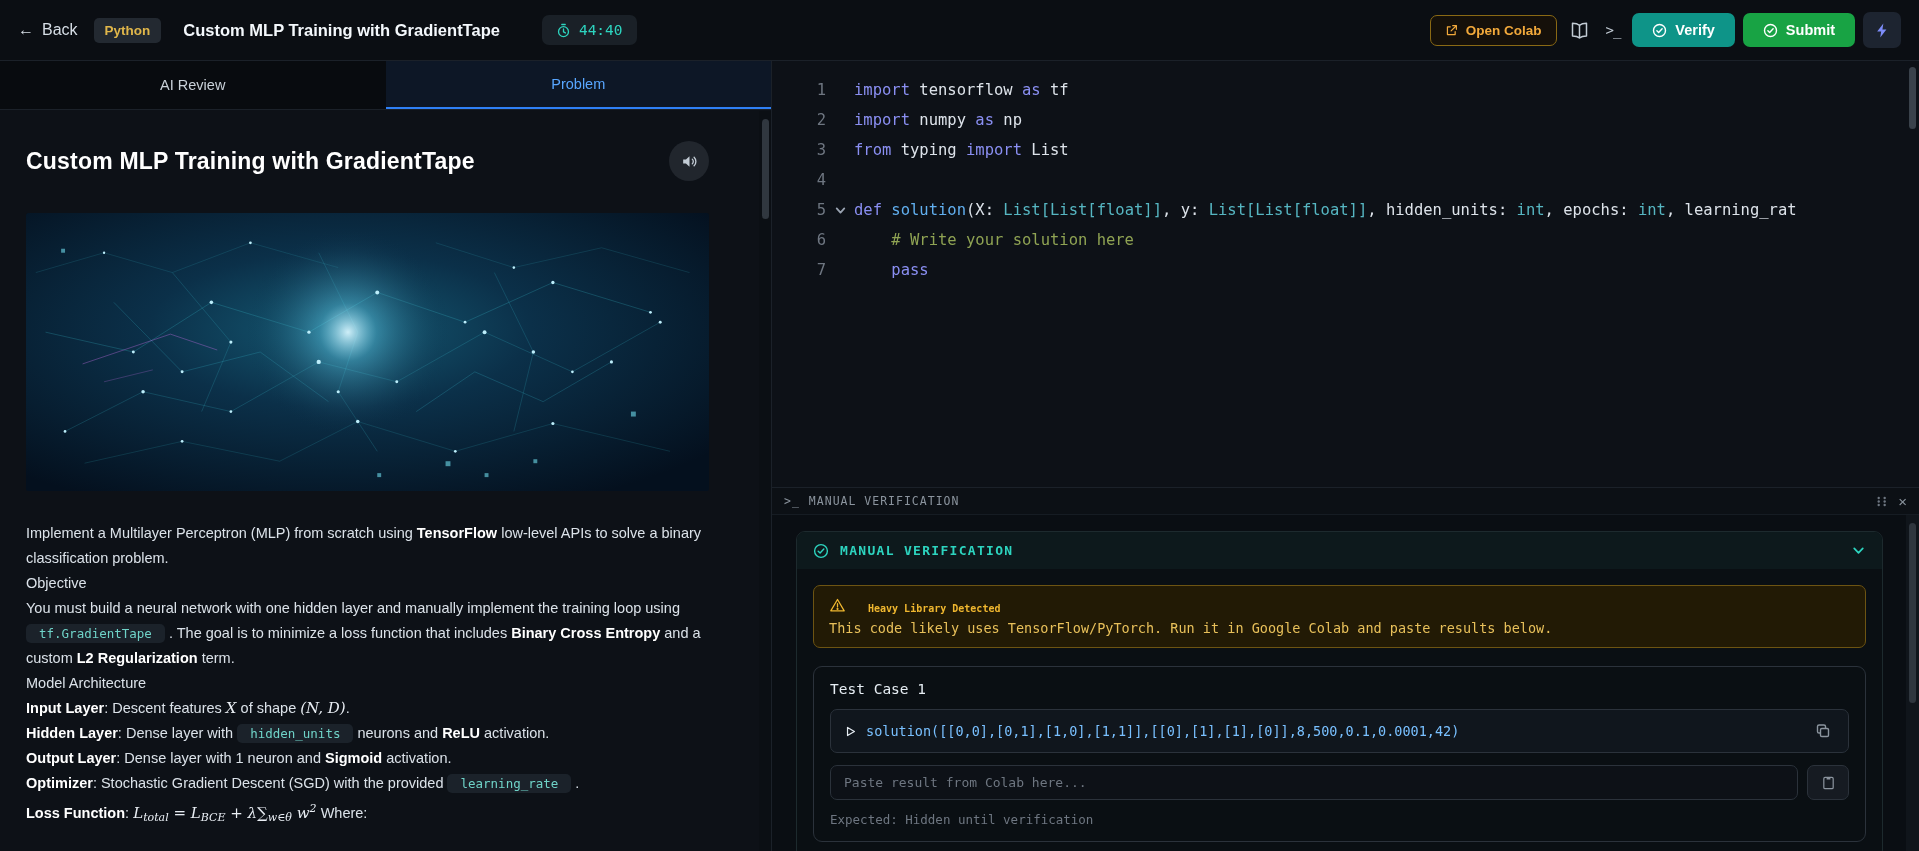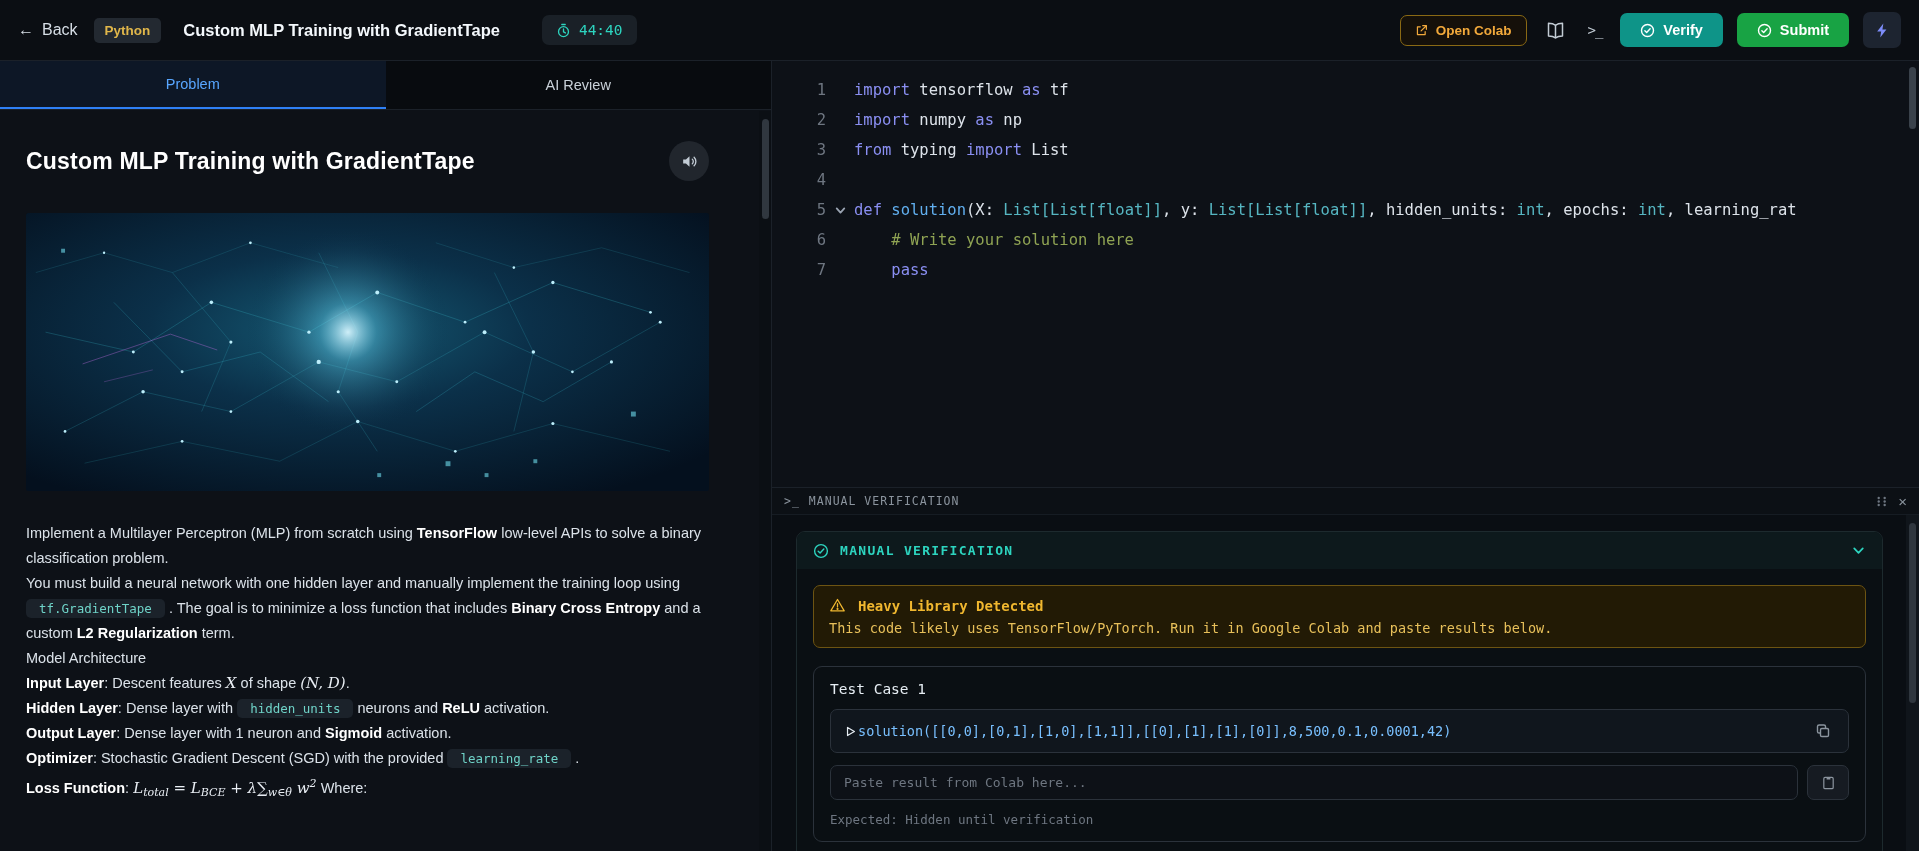--- a/index.html
+++ b/index.html
@@ -6,21 +6,21 @@
   html,body { background:#05070a; }
   body { font-family:"Liberation Sans","DejaVu Sans",sans-serif; }
   .app { width:1919px; height:851px; position:relative; overflow:hidden; background:#0d1117; color:#e6edf3; }
 
   
   .topbar { height:61px; display:flex; align-items:center; padding:0 18px; gap:16px; background:#0b0e13; border-bottom:1px solid #1b2129; }
   .back { display:flex; align-items:center; gap:8px; color:#d7dee6; font-size:16px; cursor:pointer; }
   .lang-badge { background:#232931; color:#e0b64a; font-size:13.5px; font-weight:600; padding:5px 11px; border-radius:5px; }
   .app-title { font-size:16.5px; font-weight:700; color:#f4f8fc; margin-left:6px; white-space:nowrap; }
   .timer-chip { margin-left:26px; display:flex; align-items:center; gap:8px; background:#1a2027; border-radius:7px; padding:7px 14px; color:#2dd4bf; font-family:"DejaVu Sans Mono",monospace; font-size:14.5px; }
-  .top-right { margin-left:auto; display:flex; align-items:center; gap:14px; }
+  .top-right { margin-left:auto; display:flex; align-items:center; gap:8px; }
   .colab-btn { display:flex; align-items:center; gap:8px; border:1px solid #8a6914; background:#15100a; color:#f2a93b; font-size:13.5px; font-weight:600; padding:7px 14px; border-radius:7px; cursor:pointer; }
   .icon-btn { background:none; border:none; color:#c3ccd5; cursor:pointer; display:flex; align-items:center; padding:4px; }
   .term-glyph { font-family:"DejaVu Sans Mono",monospace; font-size:14px; color:#c3ccd5; letter-spacing:-1px; }
   .verify-btn { display:flex; align-items:center; gap:8px; background:#0e9488; border:none; color:#fff; font-size:14.5px; font-weight:600; padding:9px 20px; border-radius:7px; cursor:pointer; }
   .submit-btn { display:flex; align-items:center; gap:8px; background:#18a344; border:none; color:#fff; font-size:14.5px; font-weight:600; padding:9px 20px; border-radius:7px; cursor:pointer;text-align:center; }
   .bolt-btn { width:38px; height:36px; border:none; border-radius:7px; background:#1d2430; color:#7d8cf8; display:flex; align-items:center; justify-content:center; cursor:pointer; }
 
   
   .main { display:flex; height:790px; }
   .left-panel { width:772px; position:relative; background:#0d1117; border-right:1px solid #1b2129; flex:none; }
@@ -68,26 +68,26 @@
   .term-header .spacer { flex:1; }
   .term-close { font-size:15px; color:#8b949e; background:none; border:none; cursor:pointer; line-height:1; }
   .term-body { flex:1; position:relative; overflow:hidden; padding:16px 36px 0 24px; }
 
   .mv-card { border:1px solid #1d2a2e; border-radius:9px; overflow:hidden; background:#0a0f13; }
   .mv-header { height:37px; display:flex; align-items:center; gap:11px; padding:0 16px; background:#0d191c; color:#2dd4bf; font-family:"DejaVu Sans Mono",monospace; font-size:13px; font-weight:700; letter-spacing:1.3px; cursor:pointer; }
   .mv-header .spacer { flex:1; }
   .mv-body { padding:16px; display:flex; flex-direction:column; gap:18px; }
 
   .warning-box { border:1px solid #6d5412; background:#221a05; border-radius:7px; padding:11px 15px; font-family:"DejaVu Sans Mono",monospace; }
-  .warning-title { display:flex; align-items:center; gap:12px; color:#f0b72f; font-size:14px; font-weight:700; }
+  .warning-title { display:flex; align-items:flex-end; gap:22px; color:#f0b72f; font-size:10px; font-weight:700; }
   .warning-text { margin-top:6px; color:#e8c05a; font-size:13.5px; }
 
   .testcase { border:1px solid #2b323b; border-radius:9px; padding:14px 16px; display:flex; flex-direction:column; gap:12px; }
   .tc-title { font-family:"DejaVu Sans Mono",monospace; font-size:14.5px; color:#e6edf3; }
-  .tc-call { display:flex; align-items:center; gap:1px; background:#10161d; border:1px solid #2b323b; border-radius:7px; padding:9px 13px; }
+  .tc-call { display:flex; align-items:center; gap:9px; background:#10161d; border:1px solid #2b323b; border-radius:7px; padding:9px 13px; }
   .tc-call-code { flex:1; font-family:"DejaVu Sans Mono",monospace; font-size:13.5px; color:#79c0ff; white-space:nowrap; overflow:hidden; }
   .tc-input-row { display:flex; gap:9px; }
   .tc-input { flex:1; height:35px; background:#0d1117; border:1px solid #2b323b; border-radius:7px; padding:0 13px; color:#e6edf3; font-family:"DejaVu Sans Mono",monospace; font-size:13px; outline:none; }
   .tc-input::placeholder { color:#6e7681; }
   .paste-btn { width:42px; height:35px; flex:none; background:#161b22; border:1px solid #2b323b; border-radius:7px; color:#8b949e; display:flex; align-items:center; justify-content:center; cursor:pointer; }
   .tc-expected { font-family:"DejaVu Sans Mono",monospace; font-size:12.5px; color:#6e7681; }
 
   .term-scroll { position:absolute; top:0; right:0; bottom:0; width:13px; background:#10151b; }
   .term-scroll .thumb { position:absolute; top:8px; left:3px; width:7px; height:180px; border-radius:4px; background:#2f363e; }
 
@@ -162,25 +162,25 @@
             </svg>
         </span>
       </button>
     </div>
   </div>
 
   <div class="main">
 
     <div class="left-panel">
       <div class="tabs">
+        <div class="tab">
+          <span>AI Review</span>
+        </div>
         <div class="tab active">
           <span>Problem</span>
-        </div>
-        <div class="tab">
-          <span>AI Review</span>
         </div>
       </div>
 
       <div class="panel-content">
         <div class="problem-header">
           <h1 class="problem-title">Custom MLP Training with GradientTape</h1>
           <button class="speaker-btn">
             <span class="ic">
               <svg viewBox="0 0 24 24" width="19" height="19" fill="none" stroke="currentColor" stroke-width="1.7" stroke-linecap="round" stroke-linejoin="round">
                   <path d="M4 9.5v5h3.5L12 18.5v-13L7.5 9.5H4z" fill="currentColor" stroke="none"></path>
@@ -258,20 +258,21 @@
               <rect x="520" y="248" width="4" height="4"></rect>
                 <rect x="360" y="262" width="4" height="4"></rect>
               <rect x="36" y="36" width="4" height="4"></rect>
                 <rect x="620" y="200" width="5" height="5"></rect>
             </g>
           </svg>
         </div>
 
         <div class="problem-body">
             <p><span class="seg-t">Implement a Multilayer Perceptron (MLP) from scratch using </span><span class="seg-b">TensorFlow</span><span class="seg-t"> low-level APIs to solve a binary classification problem.</span></p>
+            <p><span class="seg-t">Objective</span></p>
             <p><span class="seg-t">You must build a neural network with one hidden layer and manually implement the training loop using </span><code class="inline-code">tf.GradientTape</code><span class="seg-t"> . The goal is to minimize a loss function that includes </span><span class="seg-b">Binary Cross</span><span class="seg-b"> Entropy</span><span class="seg-t"> and a custom </span><span class="seg-b">L2 Regularization</span><span class="seg-t"> term.</span></p>
             <p><span class="seg-t">Model Architecture</span></p>
             <p><span class="seg-b">Input Layer</span><span class="seg-t">: Descent features </span><span class="seg-m">X</span><span class="seg-t"> of shape </span><span class="seg-m">(N, D)</span><span class="seg-t">.</span></p>
             <p><span class="seg-b">Hidden Layer</span><span class="seg-t">: Dense layer with </span><code class="inline-code">hidden_units</code><span class="seg-t"> neurons and </span><span class="seg-b">ReLU</span><span class="seg-t"> activation.</span></p>
             <p><span class="seg-b">Output Layer</span><span class="seg-t">: Dense layer with 1 neuron and </span><span class="seg-b">Sigmoid</span><span class="seg-t"> activation.</span></p>
             <p><span class="seg-b">Optimizer</span><span class="seg-t">: Stochastic Gradient Descent (SGD) with the provided </span><code class="inline-code">learning_rate</code><span class="seg-t"> .</span></p>
             <p><span class="seg-b">Loss Function</span><span class="seg-t">: </span><span class="seg-m">L</span><span class="seg-ms">total</span><span class="seg-m"> = L</span><span class="seg-ms">BCE</span><span class="seg-m"> + λ∑</span><span class="seg-ms">w∈θ</span><span class="seg-m"> w</span><span class="seg-sup">2</span><span class="seg-t"> Where:</span></p>
           </div>
       </div>
 

